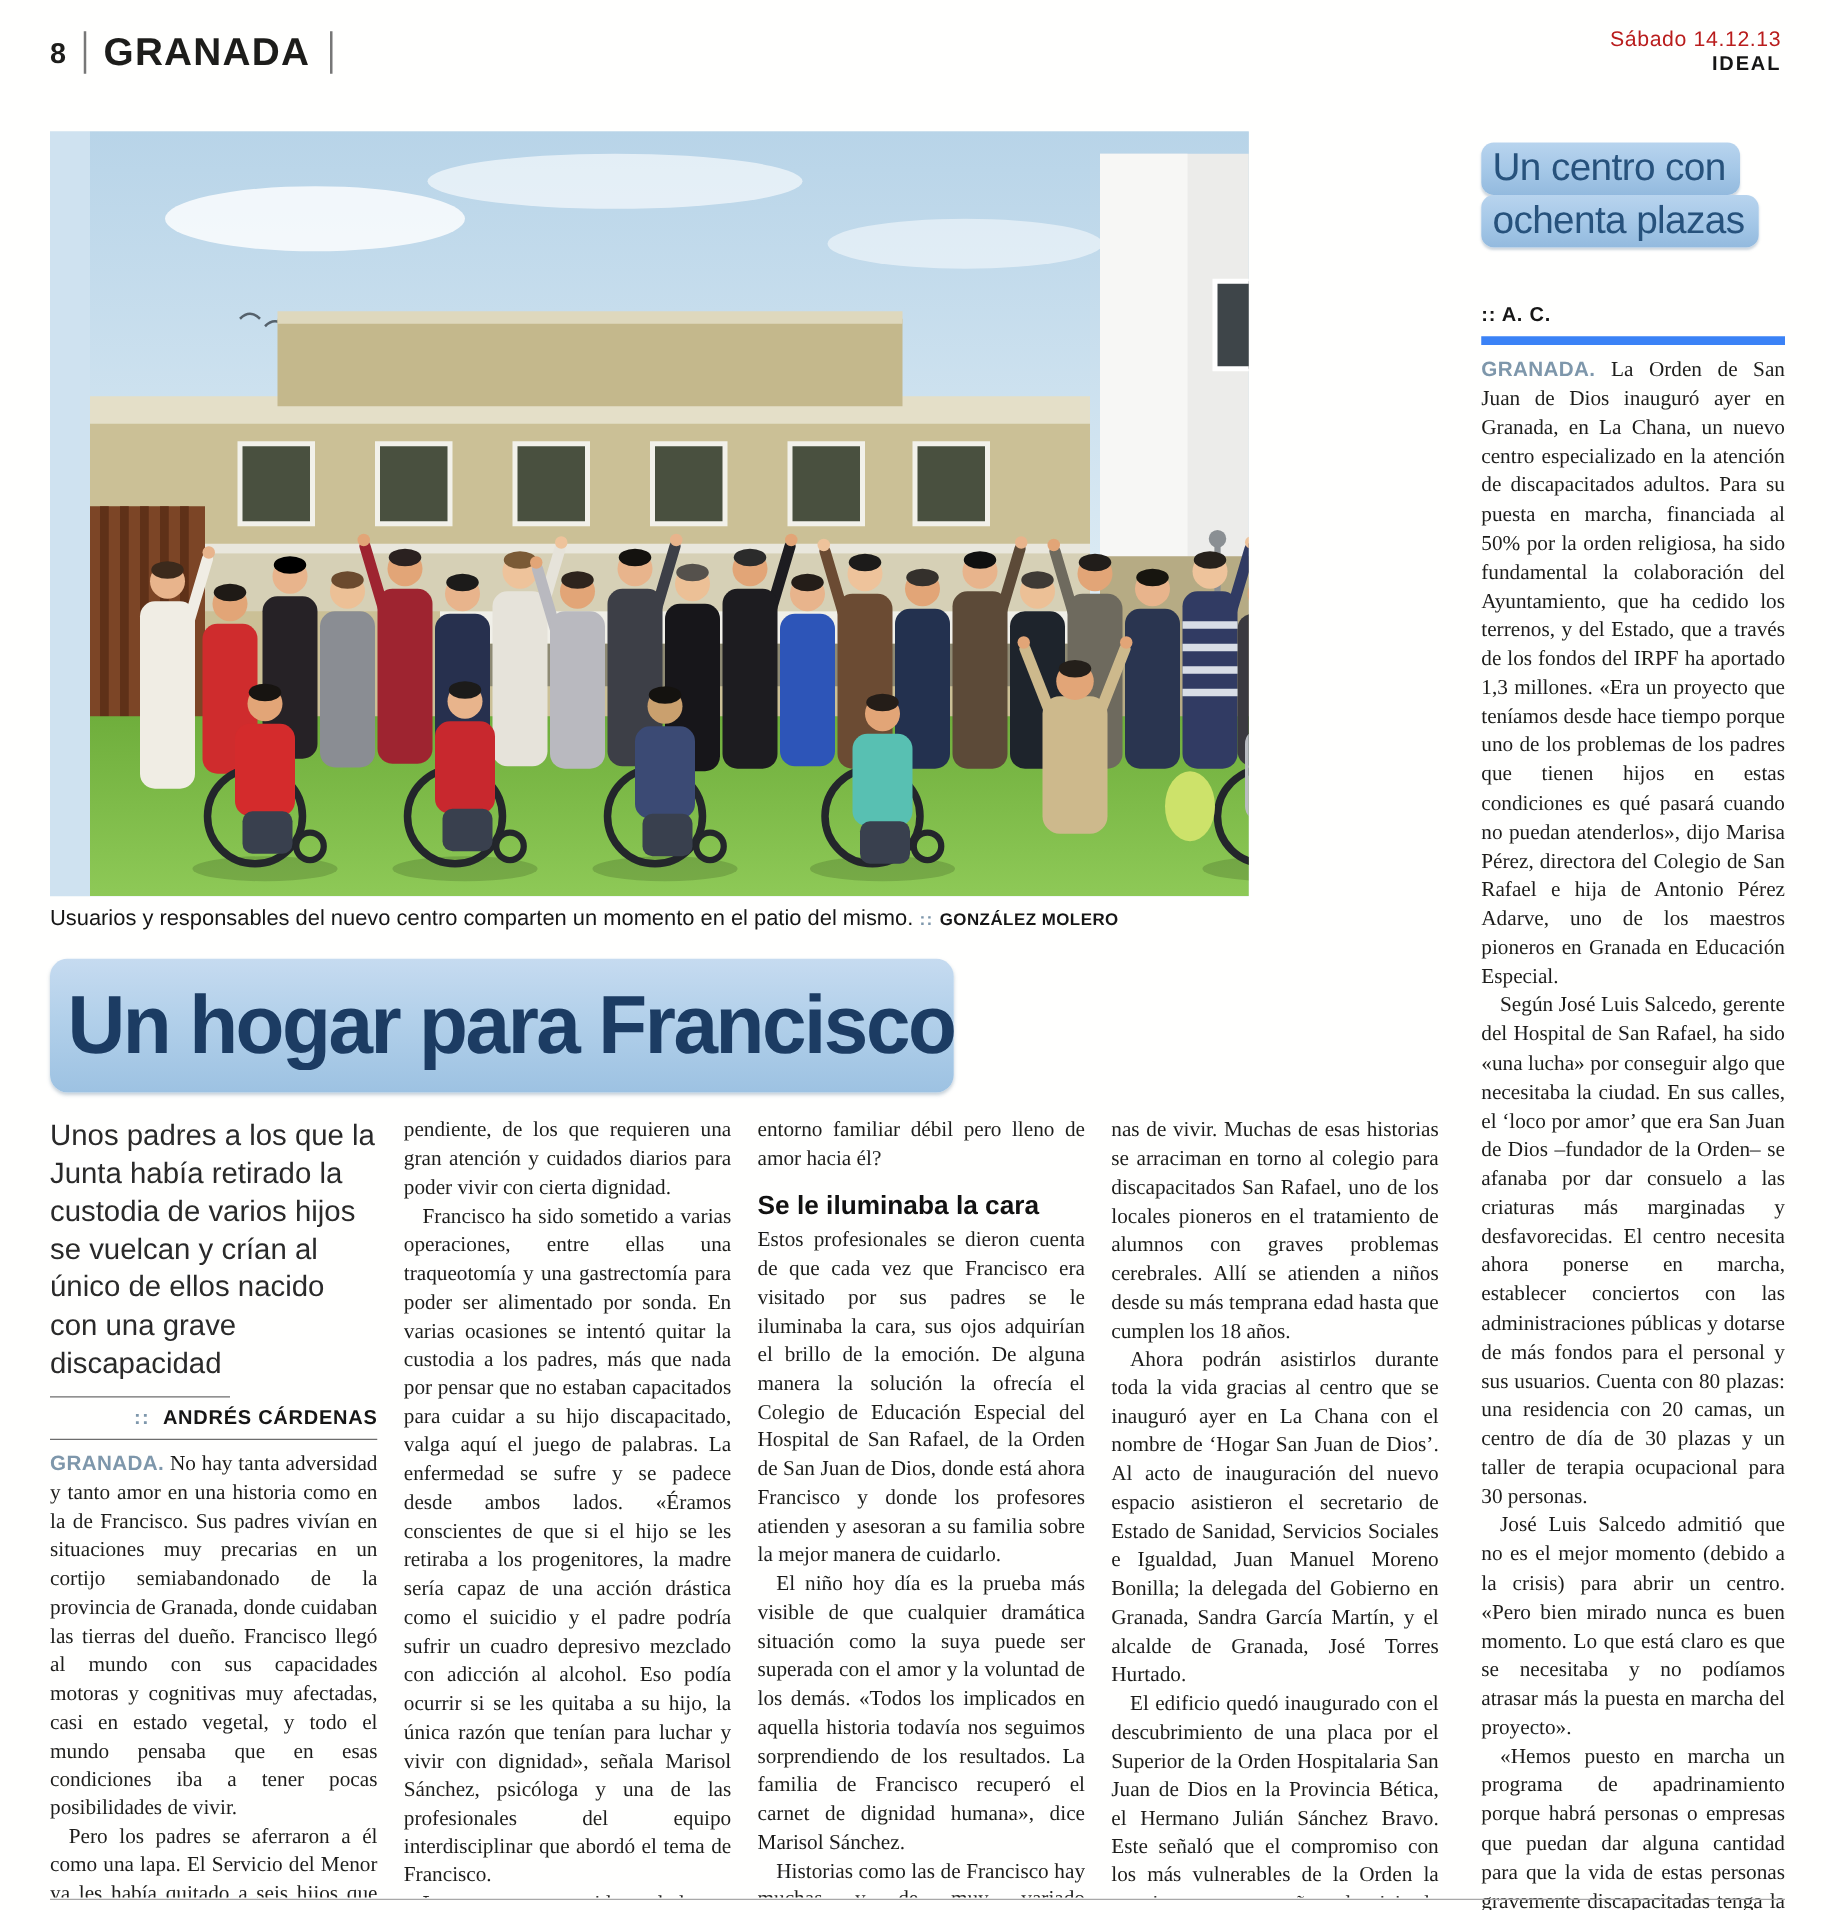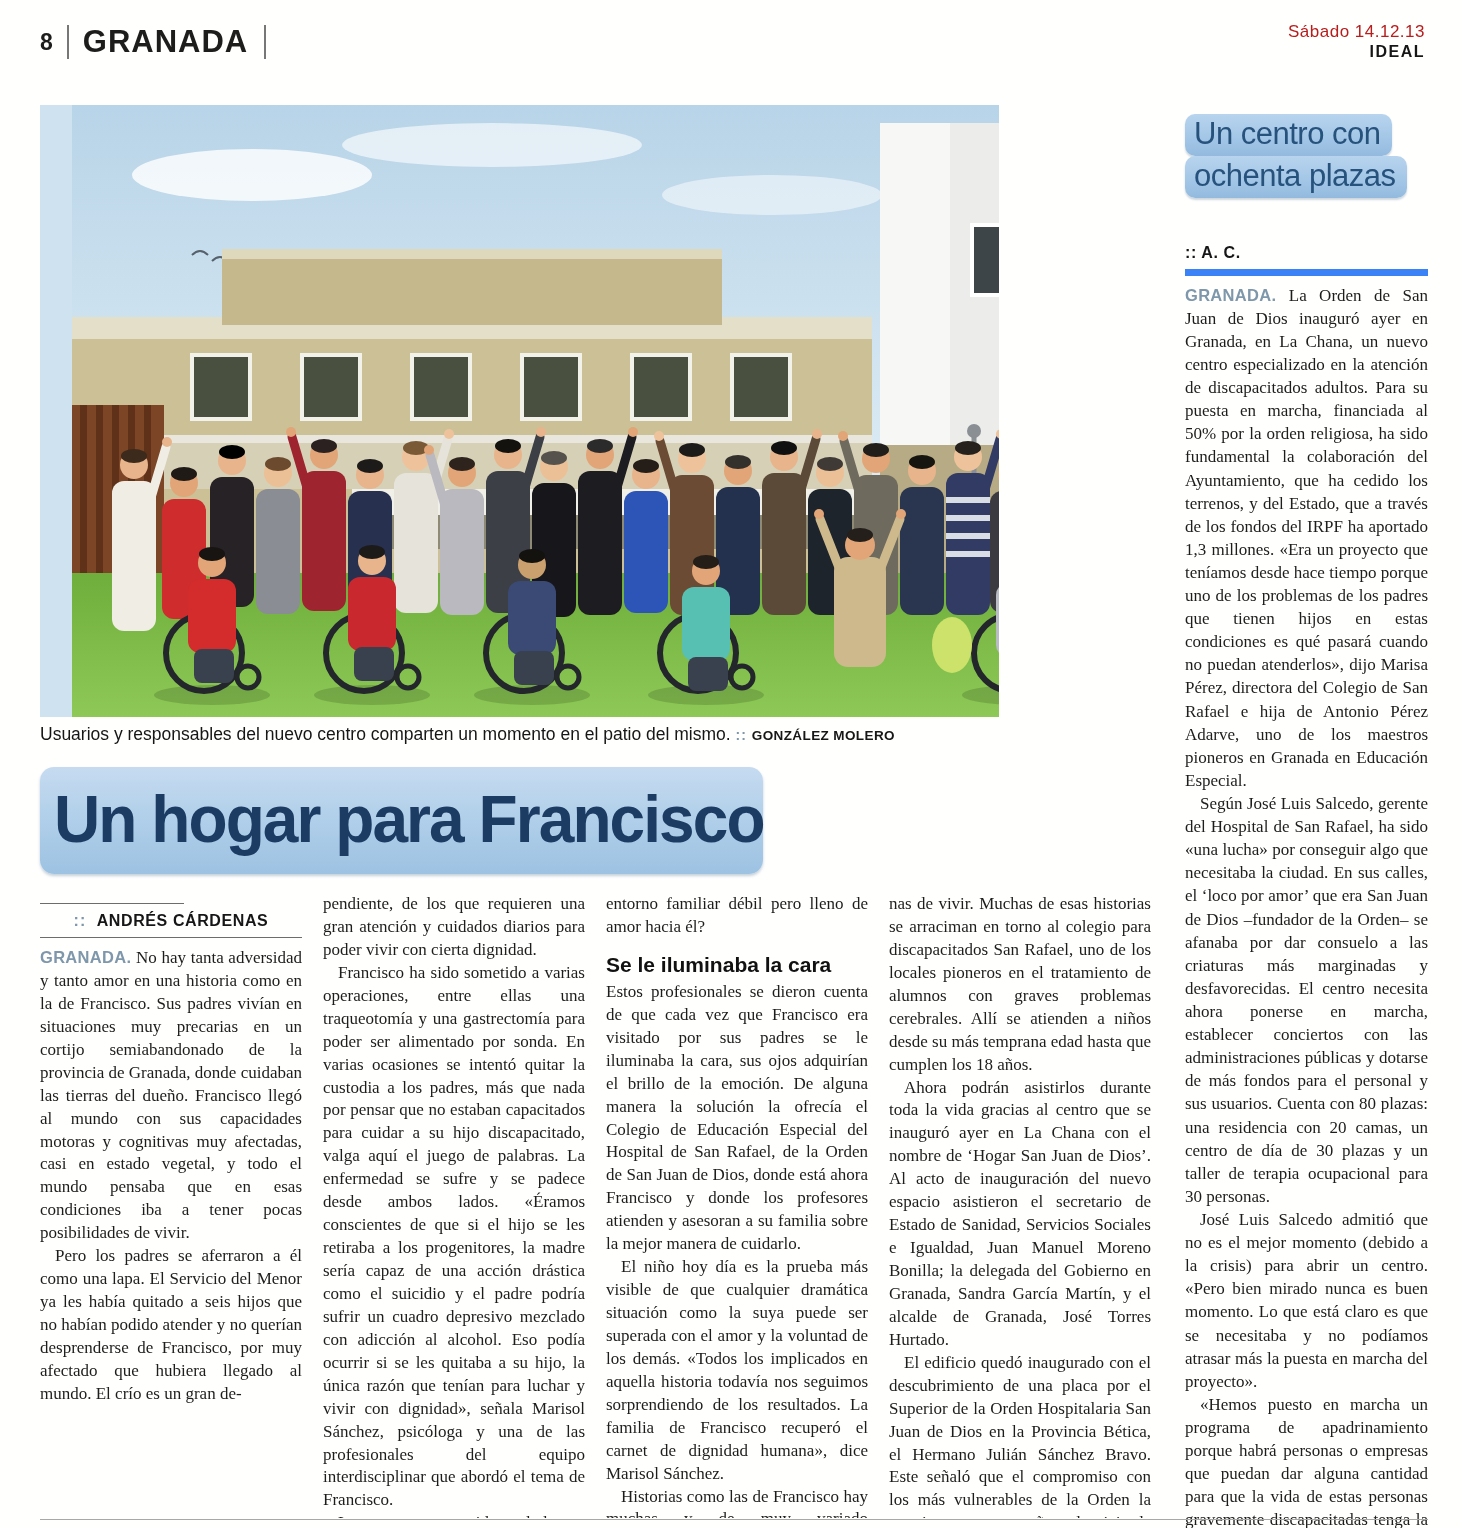--- a/index.html
+++ b/index.html
@@ -31,21 +31,21 @@
             letter-spacing:-2px;color:#1c3c63;transform:scaleX(.97);transform-origin:left center;}
   
   .cols{position:absolute;left:40px;top:893px;width:1112px;height:625px;display:flex;gap:21px;}
   .col{width:262px;height:625px;overflow:hidden;text-align:justify;}
   .col p{margin:0;font-size:17px;line-height:1.35;color:#1d1d1b;text-indent:15px;}
   .col p.noindent{text-indent:0;}
   .deck{font-family:"Liberation Sans",sans-serif;font-size:23.5px;line-height:1.29;color:#2a2a2a;
         text-align:left;margin-bottom:12px;}
   .rule-short{border:none;border-top:1px solid #6d6d6d;width:55%;margin:10px 0 8px 0;}
   .byline{font-family:"Liberation Sans",sans-serif;font-size:16px;font-weight:bold;
-          letter-spacing:.6px;color:#161616;text-align:center;padding-bottom:7px;
+          letter-spacing:.6px;color:#161616;text-align:right;padding-bottom:7px;
           border-bottom:1px solid #6d6d6d;margin-bottom:8px;}
   .byline .sq, .dateline-sq{color:#7e97ab;font-weight:bold;margin-right:6px;letter-spacing:1px;}
   .dateline{font-family:"Liberation Sans",sans-serif;font-weight:bold;color:#7e97ab;
             font-size:16.5px;letter-spacing:.3px;}
   h3.subhead{font-family:"Liberation Sans",sans-serif;font-size:21px;font-weight:bold;
              color:#111;margin:14px 0 4px 0;text-align:left;}
   
   .sidebar{position:absolute;left:1185px;top:114px;width:243px;}
   .sb-titlebox{display:inline-block;border-radius:10px;padding:1px 11px 3px 9px;
                background:linear-gradient(#b8d4ee 0%,#a4c7e7 55%,#93bade 100%);
@@ -302,20 +302,21 @@
     <span class="credit-prefix">::</span>
     <span class="credit">GONZÁLEZ MOLERO</span>
   </div>
 
   <div class="headline-box">
     <div class="headline">Un hogar para Francisco</div>
   </div>
 
   <div class="cols">
     <div class="col">
+      <div class="deck">Unos padres a los que la Junta había retirado la custodia de varios hijos se vuelcan y crían al único de ellos nacido con una grave discapacidad</div>
       <hr class="rule-short">
       <div class="byline">
         <span class="sq">::</span>
         <span>ANDRÉS CÁRDENAS</span>
       </div>
       <div>
           <p class="noindent"><span class="dateline">GRANADA.</span> No hay tanta adversidad y tanto amor en una historia como en la de Francisco. Sus padres vivían en situaciones muy precarias en un cortijo semiabandonado de la provincia de Granada, donde cuidaban las tierras del dueño. Francisco llegó al mundo con sus capacidades motoras y cognitivas muy afectadas, casi en estado vegetal, y todo el mundo pensaba que en esas condiciones iba a tener pocas posibilidades de vivir.</p>
           <p>Pero los padres se aferraron a él como una lapa. El Servicio del Menor ya les había quitado a seis hijos que no habían podido atender y no querían desprenderse de Francisco, por muy afectado que hubiera llegado al mundo. El crío es un gran de-</p>
         </div>
     </div>

